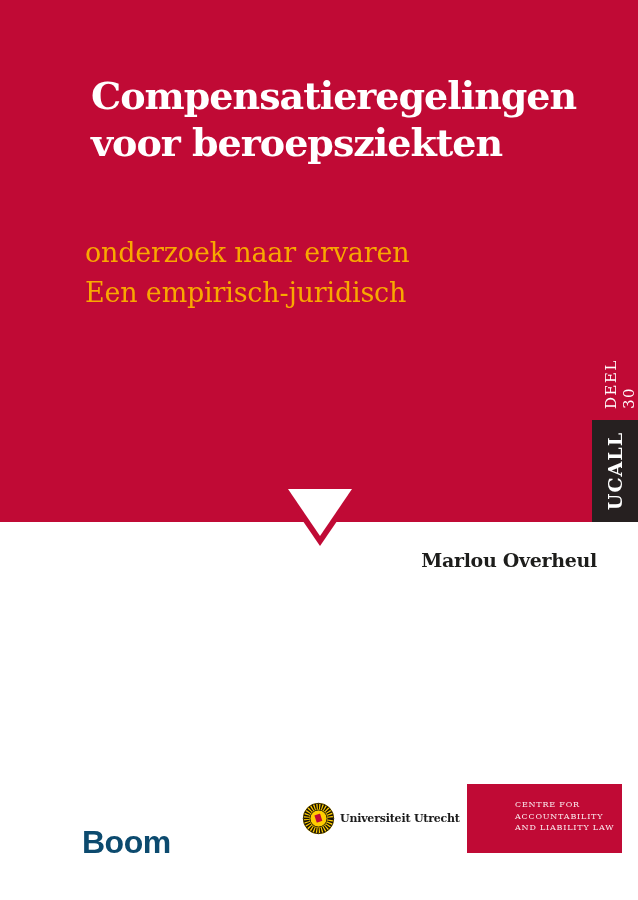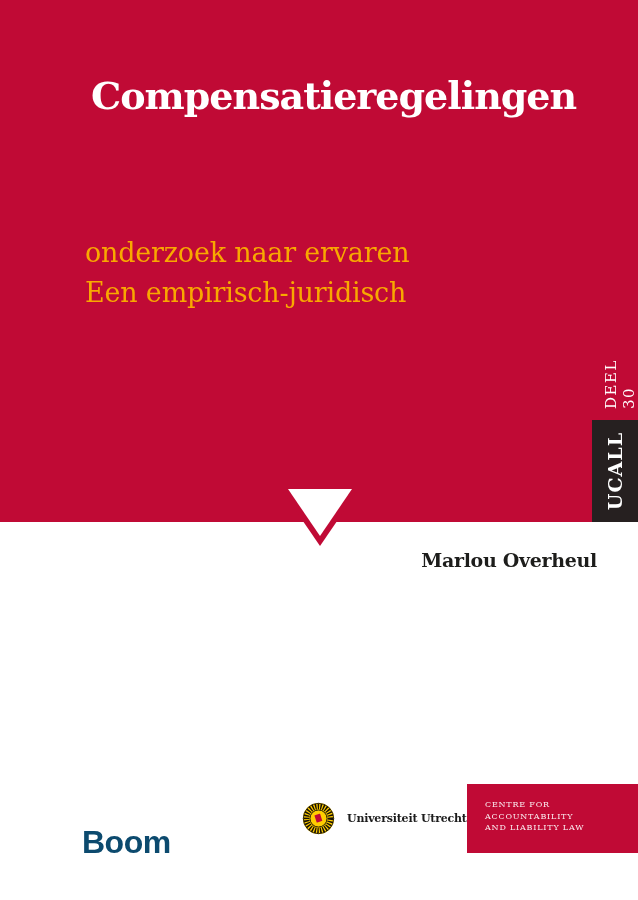--- a/index.html
+++ b/index.html
@@ -62,49 +62,50 @@
   }
   
   .boom{
     position:absolute;left:82px;top:826px;
     font-family:"Liberation Sans", sans-serif;
     font-weight:bold;font-size:32px;letter-spacing:-0.5px;
     color:#0c4a6e;line-height:32px;
   }
   .uu-logo{
     position:absolute;left:302px;top:802px;
-    display:flex;align-items:center;gap:12px;
+    display:flex;align-items:center;gap:5px;
   }
   .uu-name{
     color:#1C1C1C;font-weight:bold;font-size:11px;
     letter-spacing:-0.2px;white-space:nowrap;
   }
   .centre-box{
     position:absolute;left:467px;top:784px;
-    width:171px;height:69px;
+    width:155px;height:69px;
     background:#C00A35;
     box-sizing:border-box;
-    padding:15px 0 0 18px;
+    padding:15px 0 0 48px;
   }
   .centre-box .line{
     color:rgba(255,255,255,0.93);
     font-size:8px;line-height:11.5px;
     letter-spacing:0.8px;
     white-space:nowrap;
   }
 </style>
 </head>
 <body>
 
 <div class="cover">
 
   <div class="red-band"></div>
 
   <div class="title">
     <div>Compensatieregelingen</div>
+    <div>voor beroepsziekten</div>
   </div>
 
   <div class="subtitle">
     <div>onderzoek naar ervaren</div>
     <div>Een empirisch-juridisch</div>
   </div>
 
   <svg class="tri-svg" width="90" height="65" viewBox="0 0 90 65">
     <polygon points="6,4 84,4 45,61" fill="#C00A35"></polygon>
     <polygon points="13,4 77,4 45,51" fill="#ffffff"></polygon>

